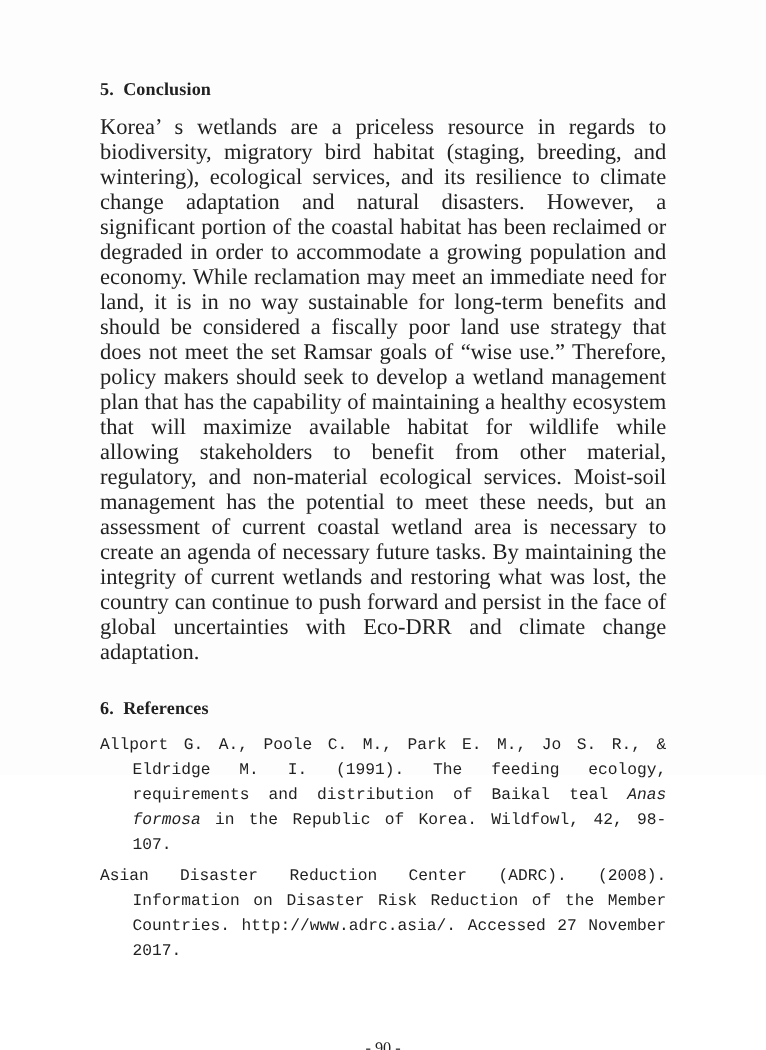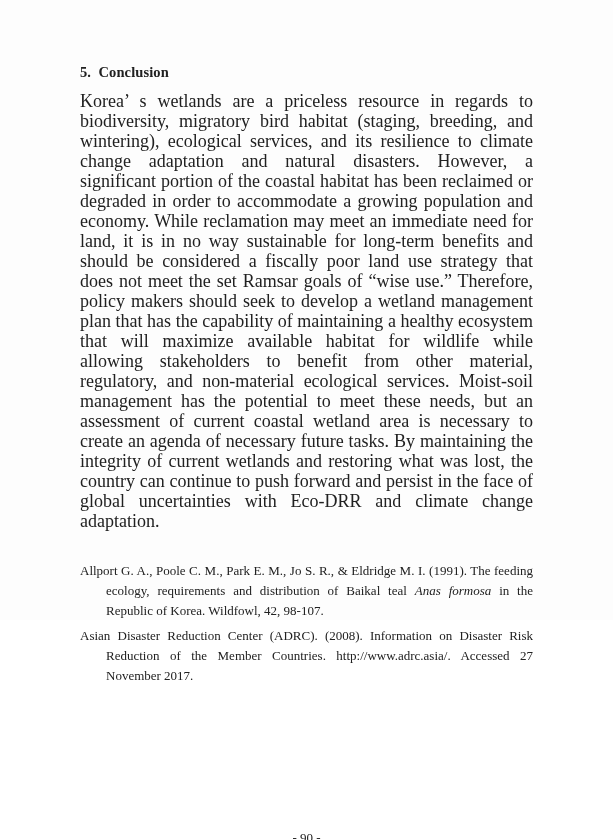--- a/index.html
+++ b/index.html
@@ -47,20 +47,21 @@
   .references {
     margin-top: 2px;
   }
   .ref-item {
     font-size: 13px;
     line-height: 20px;
     text-align: justify;
     padding-left: 26px;
     text-indent: -26px;
     margin: 0 0 5px 0;
+    font-family: Liberation Mono, monospace;
   }
   .ref-item em {
     font-style: italic;
   }
   .page-number {
     position: absolute;
     left: 0;
     top: 782px;
     width: 613px;
     text-align: center;
@@ -74,20 +75,21 @@
 
 <div class="page">
   <div class="content">
 
     <h2 class="section-heading">5.&nbsp; Conclusion</h2>
 
     <p class="body-text">Korea’ s wetlands are a priceless resource in regards to biodiversity, migratory bird habitat (staging, breeding, and wintering), ecological services, and its resilience to climate change adaptation and natural disasters. However, a significant portion of the coastal habitat has been reclaimed or degraded in order to accommodate a growing population and economy. While reclamation may meet an immediate need for land, it is in no way sustainable for long-term benefits and should be considered a fiscally poor land use strategy that does not meet the set Ramsar goals of “wise use.” Therefore, policy makers should seek to develop a wetland management plan that has the capability of maintaining a healthy ecosystem that will maximize available habitat for wildlife while allowing stakeholders to benefit from other material, regulatory, and non-material ecological services. Moist-soil management has the potential to meet these needs, but an assessment of current coastal wetland area is necessary to create an agenda of necessary future tasks. By maintaining the integrity of current wetlands and restoring what was lost, the country can continue to push forward and persist in the face of global uncertainties with Eco-DRR and climate change adaptation.</p>
 
     <div class="section-gap"></div>
 
+    <h2 class="section-heading">6.&nbsp; References</h2>
 
     <div class="references" id="refs">
         <p class="ref-item"><span>Allport G. A., Poole C. M., Park E. M., Jo S. R., &amp; Eldridge M. I. (1991). The feeding ecology, requirements and distribution of Baikal teal </span><em>Anas formosa</em><span> in the Republic of Korea. Wildfowl, 42, 98-107.</span></p>
         <p class="ref-item"><span>Asian Disaster Reduction Center (ADRC). (2008). Information on Disaster Risk Reduction of the Member Countries. http://www.adrc.asia/. Accessed 27 November 2017.</span></p>
       </div>
 
   </div>
 
   <div class="page-number">- 90 -</div>
 </div>

